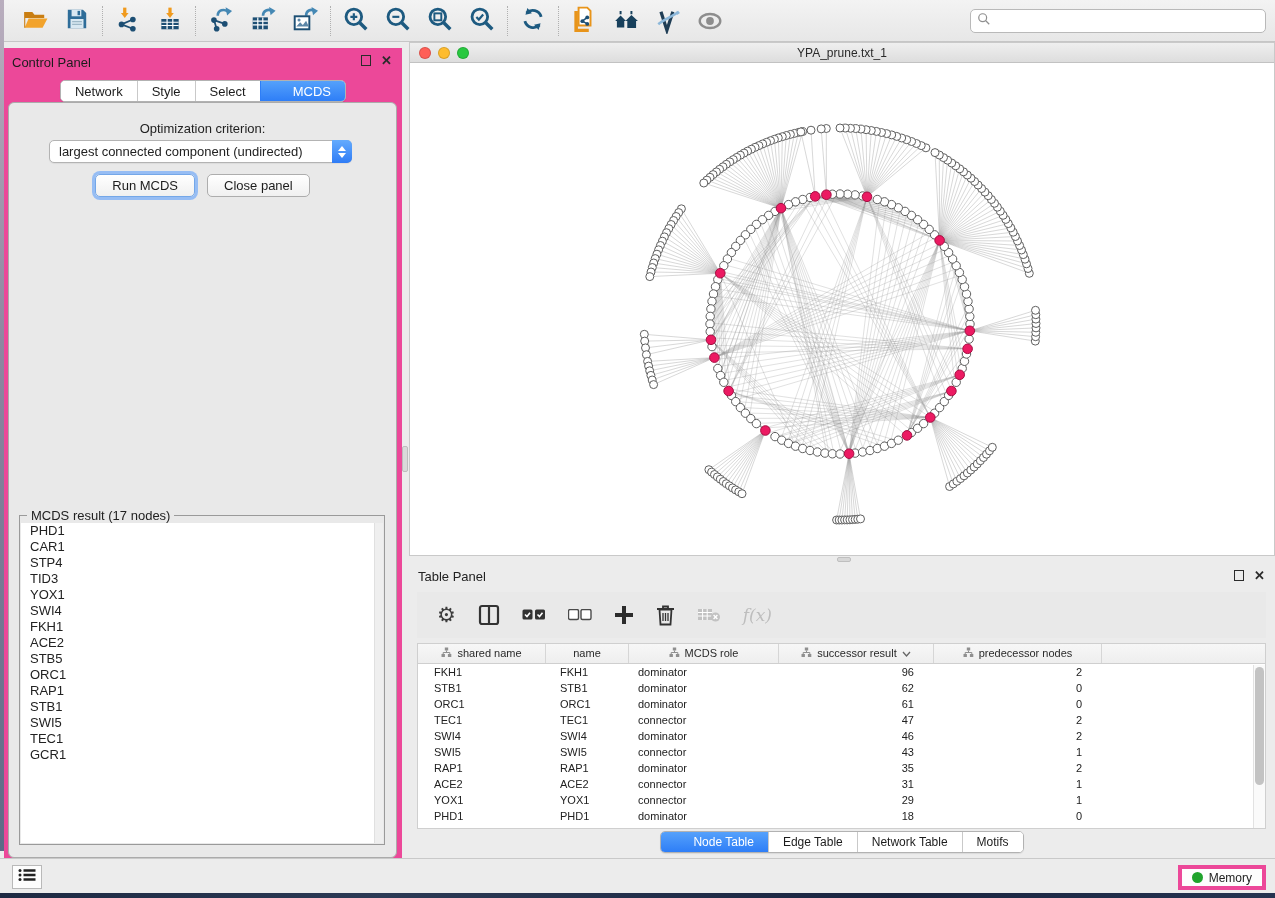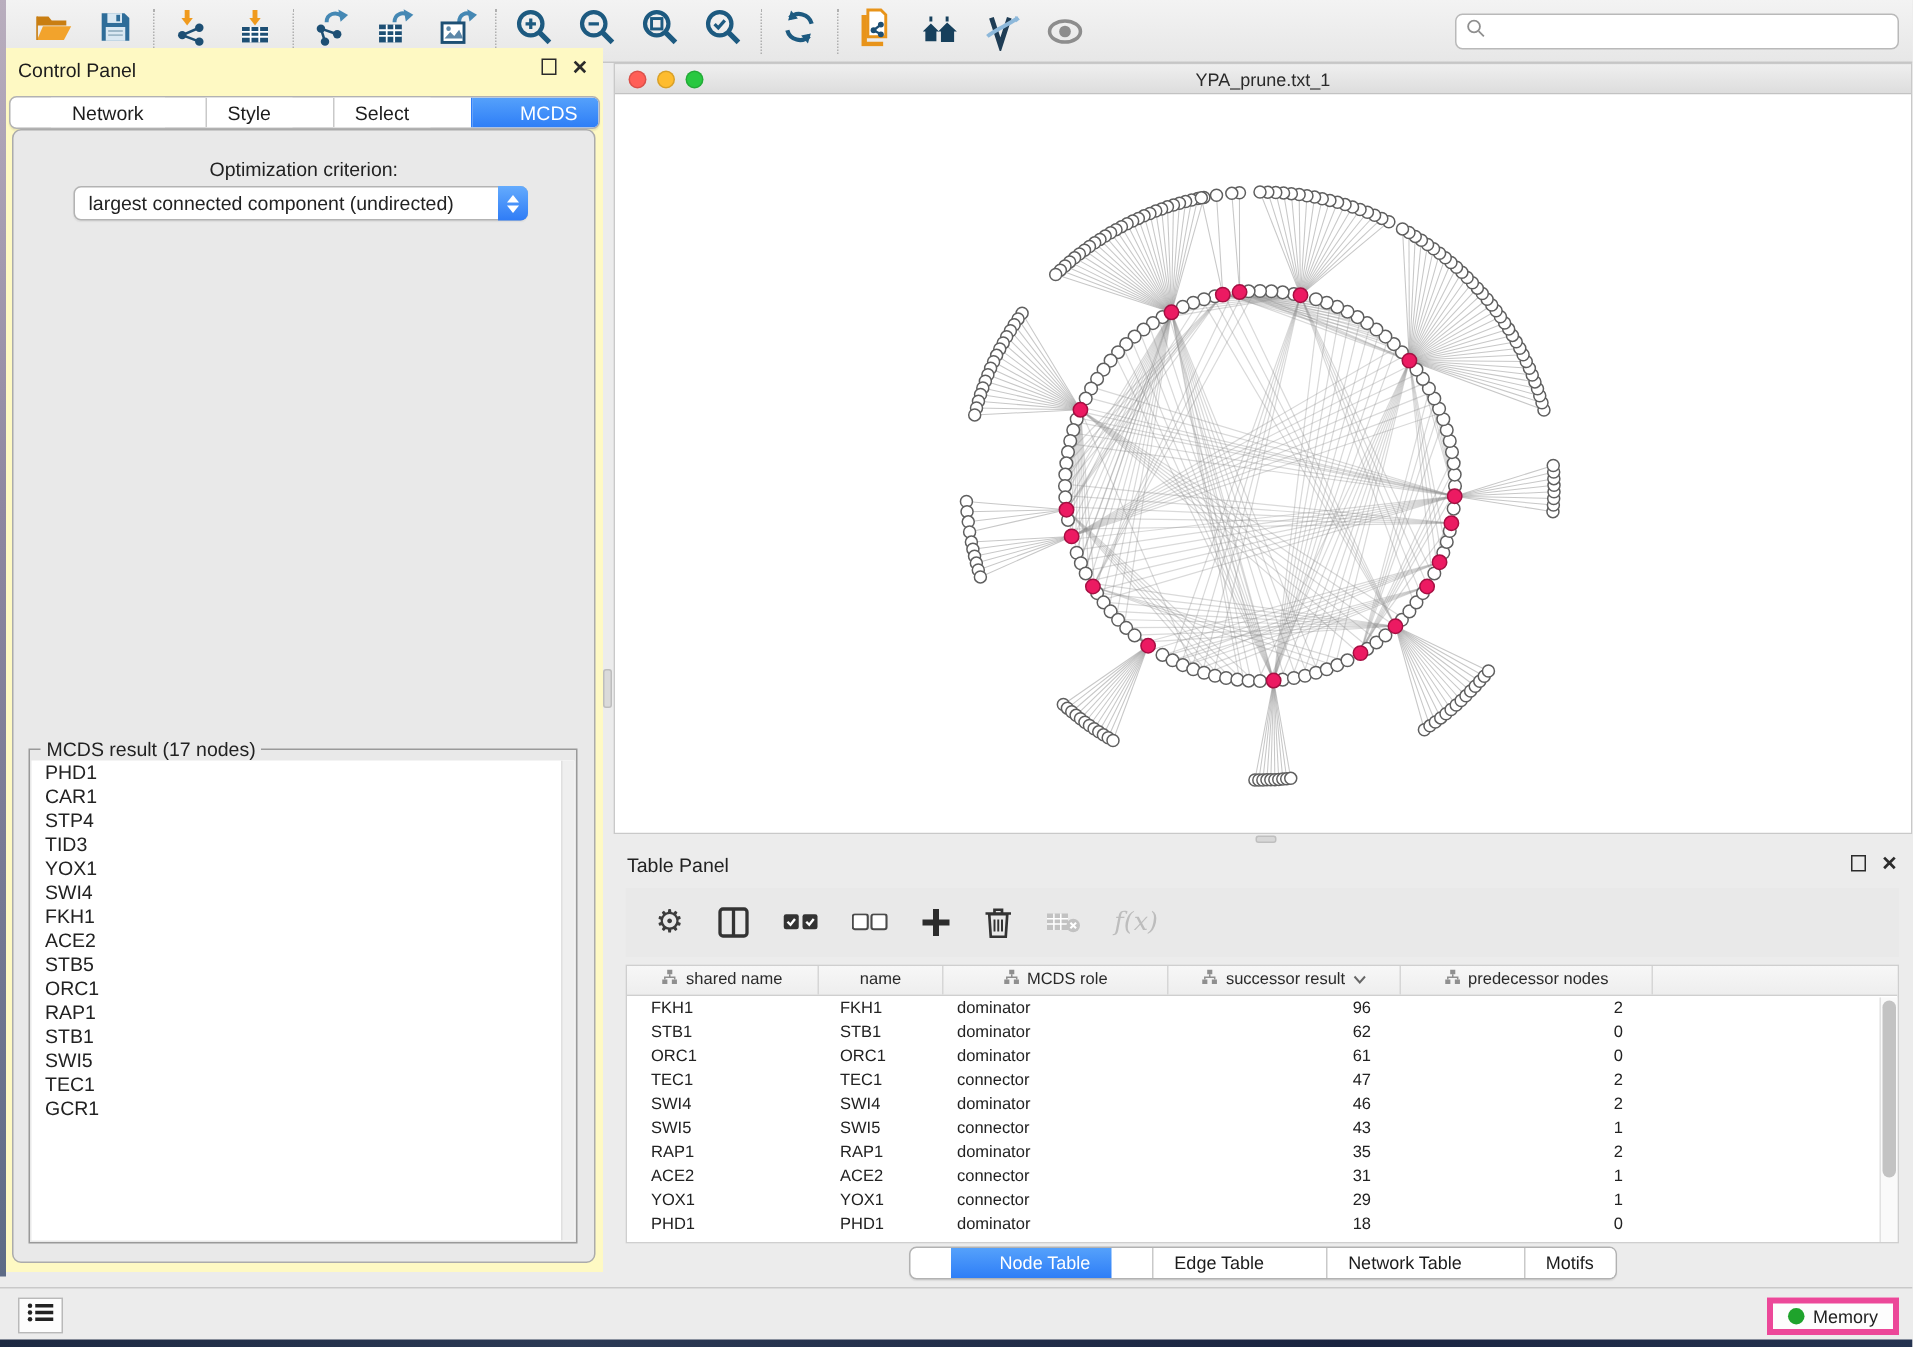--- a/index.html
+++ b/index.html
@@ -21,32 +21,32 @@
   .tb-btn { width:28px; height:28px; display:flex; align-items:center; justify-content:center; }
   .tb-btn svg { width:26px; height:26px; }
   .search-wrap { position:absolute; right:9px; top:9px; width:296px; height:24px;
                  background:#fff; border:1px solid #b9b9b9; border-radius:5px;
                  display:flex; align-items:center; padding-left:6px; }
   .search-wrap svg { width:14px; height:14px; }
   .search-input { border:none; outline:none; flex:1; height:20px; font-size:12px;
                   font-family:"Liberation Sans",sans-serif; background:transparent; }
 
   
-  .control-panel { position:absolute; left:4px; top:32px; width:398px; height:816px; background:#fef9c3; }
+  .control-panel { position:absolute; left:4px; top:48px; width:398px; height:816px; background:#ec4899; }
   .cp-titlebar { position:absolute; left:0; top:0; right:0; height:28px; display:flex; align-items:center; }
   .cp-title { font-size:13px; padding-left:8px; color:#1c1c1c; }
   .win-ctrls { position:absolute; right:10px; top:7px; display:flex; gap:10px; align-items:center; }
   .ic-float { width:10px; height:11px; border:1.6px solid #2b2b2b; display:inline-block; }
   .ic-close { font-size:13px; font-weight:bold; color:#2b2b2b; line-height:11px; }
 
   .seg-tabs { position:absolute; top:32px; left:0; right:0; display:flex; justify-content:center; }
   .seg { display:flex; border:1px solid #b2b2b2; border-radius:5px; overflow:hidden; background:#fff;
          box-shadow:0 1px 1px rgba(0,0,0,.08); height:22px; }
   .seg-item { font-size:13px; padding:0 14px; display:flex; align-items:center; background:#fff;
-              border-left:1px solid #c9c9c9; color:#1c1c1c;margin-left:27px; }
+              border-left:1px solid #c9c9c9; color:#1c1c1c; }
   .seg-item:first-child { border-left:none; }
   .seg-item.sel { background:linear-gradient(#55a1fb,#2e7ef7); color:#fff; border-left-color:#2e7ef7;padding-left:32px; }
 
   .cp-body { position:absolute; left:4px; right:5px; top:54px; bottom:6px;
              background:#e9e9e9; border:1px solid #ababab; border-radius:6px; }
   .opt-label { position:absolute; top:18px; left:0; right:0; text-align:center; font-size:13px; }
   .combo { position:absolute; left:40px; right:44px; top:37px; height:23px; background:#fff;
            border:1px solid #b3b3b3; border-radius:5px; display:flex; align-items:center;
            box-shadow:0 1px 1px rgba(0,0,0,.06); }
   .combo-text { flex:1; font-size:13px; padding-left:9px; white-space:nowrap; overflow:hidden; }
@@ -313,20 +313,24 @@
     </div>
   </div>
   <div class="cp-body">
     <div class="opt-label">Optimization criterion:</div>
     <div class="combo">
       <span class="combo-text">largest connected component (undirected)</span>
       <span class="combo-step">
           <span class="chev-up"></span>
           <span class="chev-dn"></span>
         </span>
+    </div>
+    <div class="btn-row">
+      <button class="mac-btn focused">Run MCDS</button>
+      <button class="mac-btn">Close panel</button>
     </div>
     <div class="fieldset">
       <span class="fieldset-legend">MCDS result (17 nodes)</span>
       <div class="mcds-list" id="mcds-list">
         <div class="sb-track"></div>
       <div class="mcds-item">PHD1</div>
           <div class="mcds-item">CAR1</div>
           <div class="mcds-item">STP4</div>
           <div class="mcds-item">TID3</div>
           <div class="mcds-item">YOX1</div>

